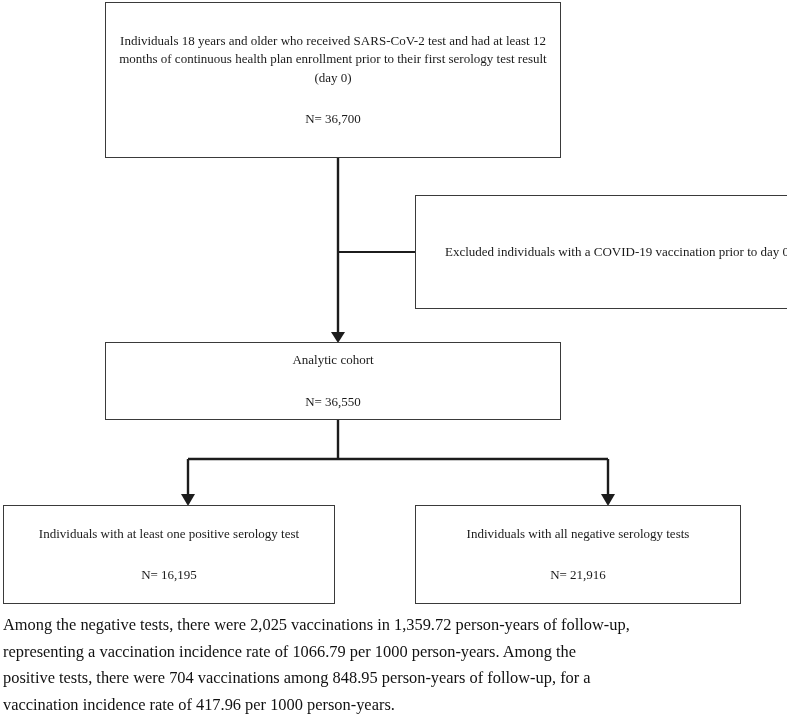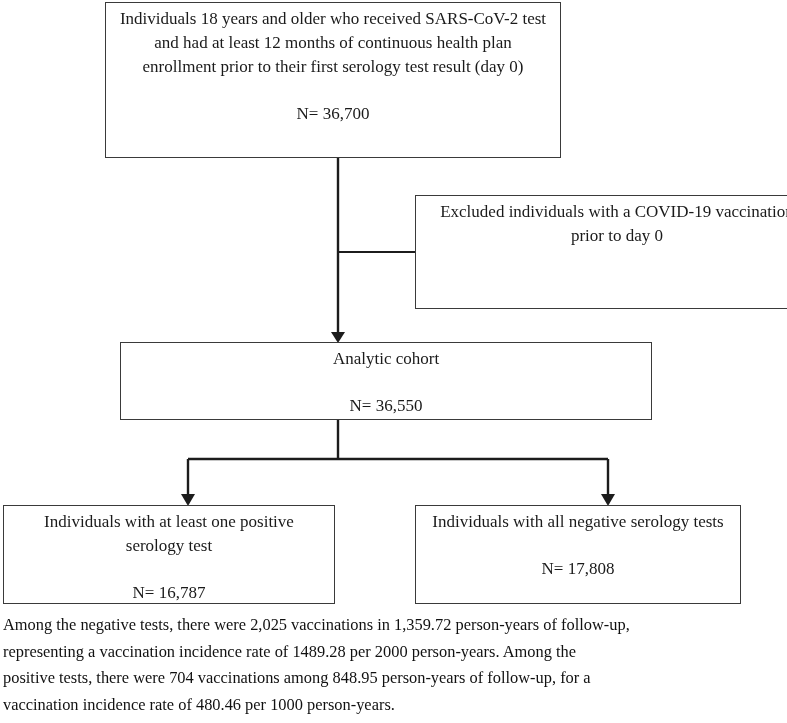--- a/index.html
+++ b/index.html
@@ -19,39 +19,40 @@
     background: #ffffff;
   }
   .node-box {
     position: absolute;
     box-sizing: border-box;
     border: 1.6px solid #3a3a3a;
     background: #ffffff;
     display: flex;
     flex-direction: column;
     align-items: center;
+    justify-content: center;
     text-align: center;
-    font-size: 17px;
+    font-size: 13px;
     line-height: 1.42;
     padding: 4px 12px;
   }
   .node-text {
     display: block;
     width: 100%;
   }
   .node-count {
     display: block;
     width: 100%;
     margin-top: 23px;
     font-family: Liberation Serif, serif;
   }
   
   #box-source   { left: 105px; top: 2px;   width: 456px; height: 156px; }
   #box-excluded { left: 415px; top: 195px; width: 404px; height: 114px; }
-  #box-cohort   { left: 120px; top: 342px; width: 532px; height: 78px;  }
+  #box-cohort   { left: 105px; top: 342px; width: 456px; height: 78px;  }
   #box-positive { left: 3px;   top: 505px; width: 332px; height: 99px;  }
   #box-negative { left: 415px; top: 505px; width: 326px; height: 99px;  }
 
   #connectors {
     position: absolute;
     left: 0;
     top: 0;
     width: 787px;
     height: 723px;
     pointer-events: none;
@@ -105,28 +106,28 @@
     <span class="node-text">Excluded individuals with a COVID-19 vaccination prior to day 0</span>
   </div>
 
   <div class="node-box" id="box-cohort">
     <span class="node-text">Analytic cohort</span>
     <span class="node-count">N= 36,550</span>
   </div>
 
   <div class="node-box" id="box-positive">
     <span class="node-text">Individuals with at least one positive serology test</span>
-    <span class="node-count">N= 16,787</span>
+    <span class="node-count">N= 16,195</span>
   </div>
 
   <div class="node-box" id="box-negative">
     <span class="node-text">Individuals with all negative serology tests</span>
-    <span class="node-count">N= 17,808</span>
+    <span class="node-count">N= 21,916</span>
   </div>
 
   <div id="caption">
     <span class="cap-line">Among the negative tests, there were 2,025 vaccinations in 1,359.72 person-years of follow-up,</span>
-    <span class="cap-line">representing a vaccination incidence rate of 1489.28 per 2000 person-years. Among the</span>
+    <span class="cap-line">representing a vaccination incidence rate of 1066.79 per 1000 person-years. Among the</span>
     <span class="cap-line">positive tests, there were 704 vaccinations among 848.95 person-years of follow-up, for a</span>
-    <span class="cap-line">vaccination incidence rate of 480.46 per 1000 person-years.</span>
+    <span class="cap-line">vaccination incidence rate of 417.96 per 1000 person-years.</span>
   </div>
 
 </div>
 
 </body></html>

